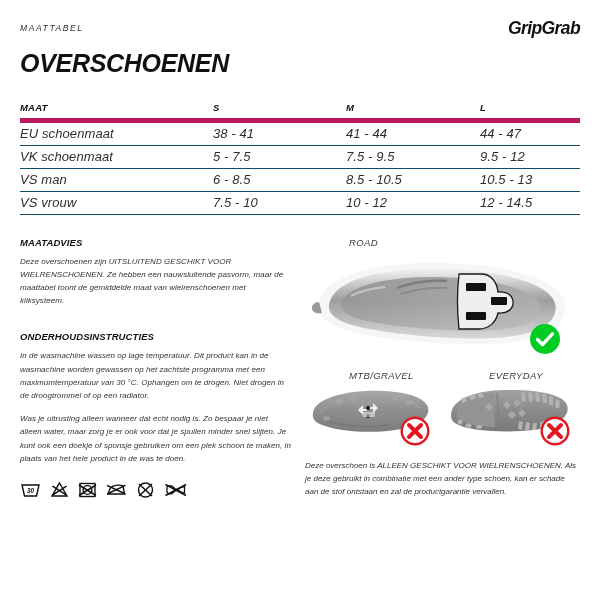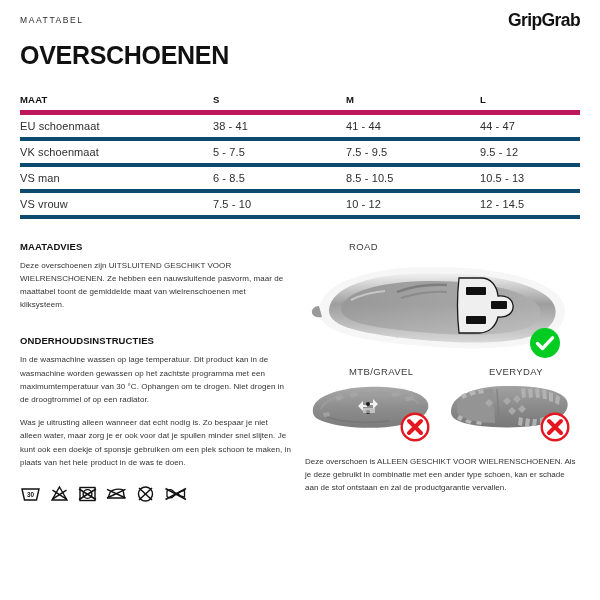--- a/index.html
+++ b/index.html
@@ -10,25 +10,26 @@
   body {
     width: 600px;
     height: 600px;
     overflow: hidden;
     font-family: "Liberation Sans", sans-serif;
     color: #1a1a1a;
     position: relative;
   }
   .page {
     position: absolute;
-    left: 0; top: 0;
+    left: 0; top: 8px;
     width: 600px;
     height: 592px;
     box-sizing: border-box;
     padding: 0 20px;
+    font-style: italic;
   }
 
   
   .header {
     position: relative;
     height: 42px;
     display: flex;
     align-items: flex-start;
     justify-content: space-between;
     padding-top: 16px;
@@ -77,24 +78,24 @@
     font-size: 9.5px;
     font-weight: 700;
     color: #111111;
     height: 20px;
     letter-spacing: 0.2px;
   }
   .size-table thead tr th {
     border-bottom: 5px solid #be185d;
   }
   .size-table tbody td {
-    font-size: 11px;
+    font-size: 13px;
     color: #2e2e2e;
     height: 22px;
-    border-bottom: 4px solid #0c4a6e;
+    border-bottom: 1px solid #0c4a6e;
     letter-spacing: 0.1px;
   }
   .col-label { width: 193px; }
   .col-s { width: 133px; }
   .col-m { width: 134px; }
   .col-l { width: 100px; }
 
   
   .size-table th.c1, .size-table td.c1 { padding-left: 0px; }
   .size-table th.c2, .size-table td.c2 { padding-left: 0px; }
@@ -139,21 +140,21 @@
   .shoe-label {
     font-size: 9.5px;
     color: #3a3a3a;
     letter-spacing: 0.4px;
     margin: 0 0 2px 0;
     padding-left: 44px;
   }
   .road-block { position: relative; margin-top: 0px; }
   .small-row {
     display: flex;
-    margin-top: 8px;
+    margin-top: 16px;
     gap: 10px;
   }
   .small-block { position: relative; width: 130px; }
   .shoe-figure { position: relative; }
 
   .bottom-note {
     font-size: 8px;
     line-height: 13.2px;
     color: #333333;
     margin: 16px 0 0 0;

